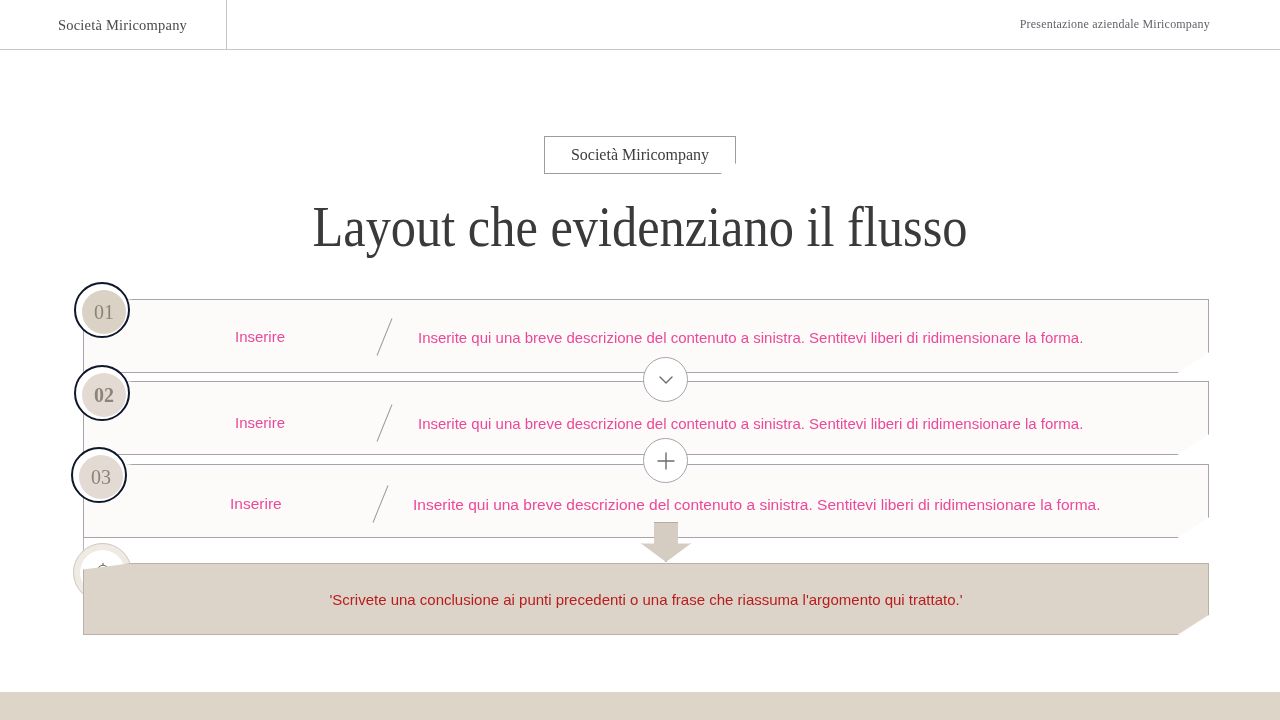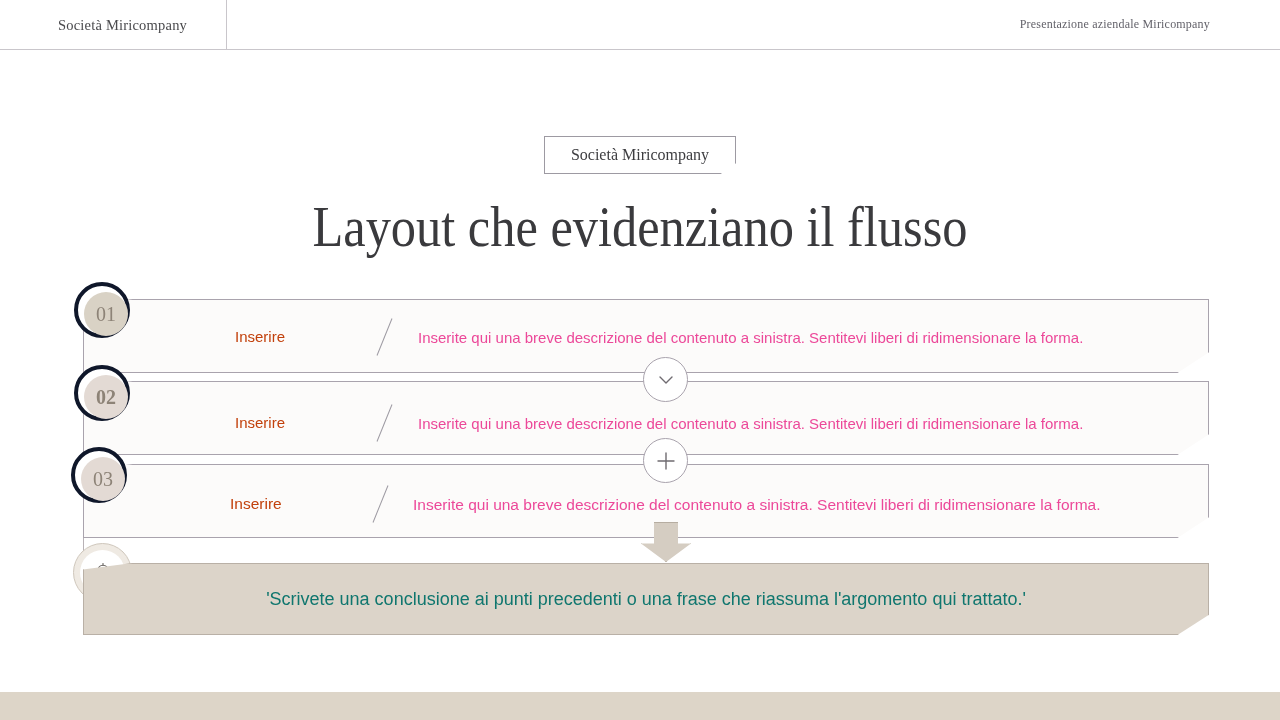--- a/index.html
+++ b/index.html
@@ -117,21 +117,21 @@
     -webkit-clip-path: polygon(4.4% 0, 100% 0, 100% 72%, 97.2% 100%, 0 100%, 0 9%);
     clip-path: polygon(4.4% 0, 100% 0, 100% 72%, 97.2% 100%, 0 100%, 0 9%);
   }
   .row-card.r1 { top: 299px; }
   .row-card.r2 { top: 381px; }
   .row-card.r3 { top: 464px; }
 
   .row-label {
     position: absolute;
     font-size: 15px;
-    color: #c2410c;
+    color: #ec4899;
     white-space: nowrap;
   }
   .row-slash {
     position: absolute;
     width: 1px;
     height: 40px;
     background: #9d9aa2;
     transform: rotate(22deg);
   }
   .row-desc {
@@ -153,21 +153,21 @@
   .r3-label { left: 230px; top: 495px; font-size: 15.5px; }
   .r3-slash { left: 380px; top: 484px; }
   .r3-desc  { left: 413px; top: 496px; font-size: 15.5px; }
 
   
   .num-circle {
     position: absolute;
     width: 56px;
     height: 56px;
     border-radius: 50%;
-    border: 4px solid #0f172a;
+    border: 2px solid #0f172a;
     background: #ffffff;
     box-sizing: border-box;
   }
   .num-inner {
     position: absolute;
     left: 6px; top: 6px;
     width: 44px;
     height: 44px;
     border-radius: 50%;
     background: #d9d2c5;
@@ -249,22 +249,22 @@
     box-sizing: border-box;
     background: #dcd4c9;
     border: 1px solid #b9b0a6;
     -webkit-clip-path: polygon(4.4% 0, 100% 0, 100% 72%, 97.2% 100%, 0 100%, 0 9%);
     clip-path: polygon(4.4% 0, 100% 0, 100% 72%, 97.2% 100%, 0 100%, 0 9%);
     display: flex;
     align-items: center;
     justify-content: center;
   }
   .banner span {
-    font-size: 18px;
-    color: #0f766e;
+    font-size: 15px;
+    color: #b91c1c;
   }
 
   
   .bottombar {
     position: absolute;
     left: 0;
     top: 692px;
     width: 1280px;
     height: 28px;
     background: #ddd5c8;

